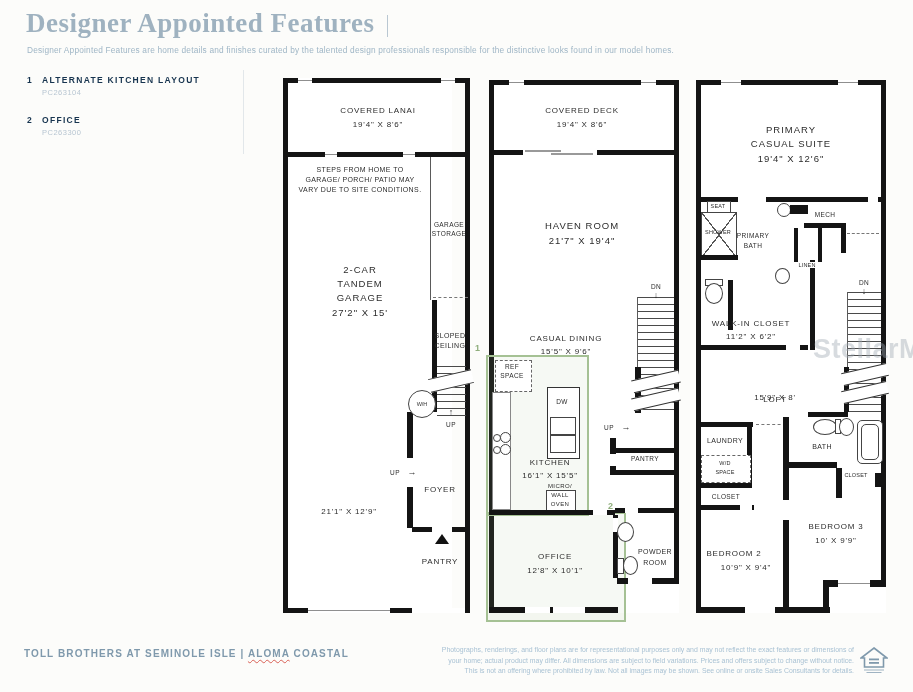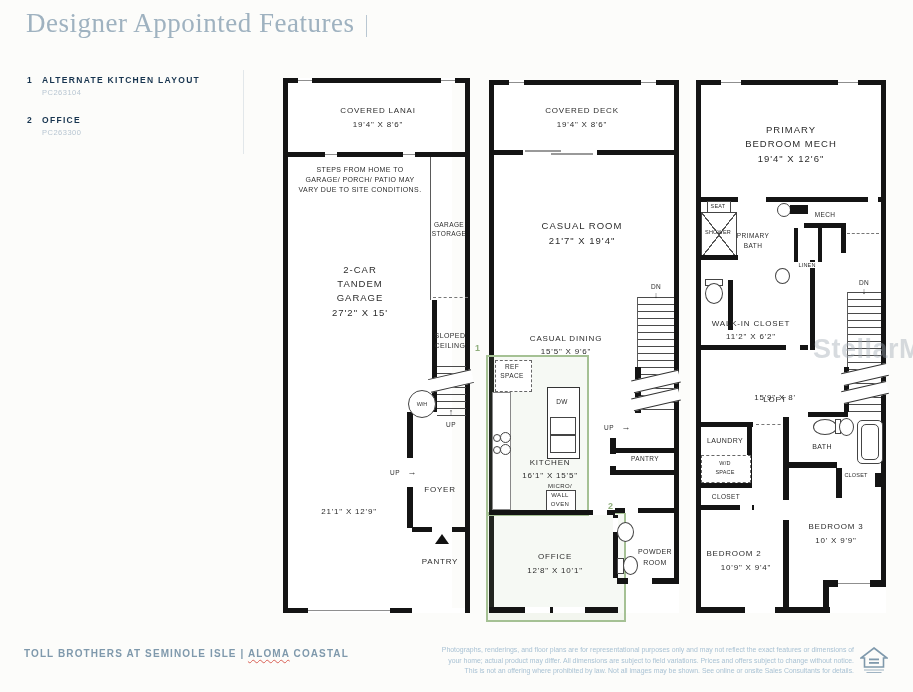--- a/index.html
+++ b/index.html
@@ -1,20 +1,20 @@
 <!DOCTYPE html>
 <html><head>
 <meta charset="utf-8">
 <style>
   html,body{margin:0;padding:0;background:#e8e8e8}
   .page{position:relative;width:913px;height:692px;background:#fcfcfa;overflow:hidden;
         font-family:"Liberation Sans",sans-serif}
   
   .title-row{position:absolute;left:26px;top:8px;display:flex;align-items:center}
-  .title{font-family:"Liberation Serif",serif;font-size:27px;font-weight:400;color:#9fb2c0;letter-spacing:.5px}
+  .title{font-family:"Liberation Serif",serif;font-size:27px;font-weight:700;color:#9fb2c0;letter-spacing:.5px}
   .tsep{width:1px;height:22px;background:#b9c7d2;margin:4px 12px 0}
   .tagline{font-size:15px;font-weight:600;color:#17344f;letter-spacing:3.2px;margin-top:6px}
   .desc{position:absolute;left:27px;top:45px;font-size:8.3px;color:#9fb6c6;letter-spacing:.2px}
   .leg-num{position:absolute;font-size:8.5px;font-weight:bold;color:#17344f}
   .leg-label{position:absolute;font-size:8.5px;font-weight:bold;color:#17344f;letter-spacing:1.3px}
   .leg-code{position:absolute;font-size:7.5px;color:#b8c6d2;letter-spacing:.5px}
   .vdiv{position:absolute;width:1px;background:#e2e7ea}
   
   .panel{position:absolute;background:#fff}
   .w{position:absolute;background:#141414}
@@ -47,20 +47,21 @@
 </style>
 </head>
 <body>
 
 <div class="page">
 
   <div class="title-row">
     <span class="title">Designer Appointed Features</span>
     <span class="tsep"></span>
   </div>
+  <div class="desc">Designer Appointed Features are home details and finishes curated by the talented design professionals responsible for the distinctive looks found in our model homes.</div>
 
   <span class="leg-num" style="left:27px;top:75px">1</span>
   <span class="leg-label" style="left:42px;top:75px">ALTERNATE KITCHEN LAYOUT</span>
   <span class="leg-code" style="left:42px;top:88px">PC263104</span>
   <span class="leg-num" style="left:27px;top:115px">2</span>
   <span class="leg-label" style="left:42px;top:115px">OFFICE</span>
   <span class="leg-code" style="left:42px;top:128px">PC263300</span>
   <div class="vdiv" style="left:243px;top:70px;height:84px"></div>
 
   <div class="panel" style="left:283px;top:78px;width:169px;height:535px">
@@ -152,21 +153,21 @@
     <div class="w" style="left:0;top:527px;width:129px;height:6px"></div>
     <div class="winh" style="left:36px;top:527px;width:25px;height:6px"></div>
     <div class="winh" style="left:64px;top:527px;width:32px;height:6px"></div>
     <div class="w" style="left:128px;top:498px;width:62px;height:6px"></div>
     <div class="winh" style="left:139px;top:498px;width:24px;height:6px"></div>
     <div class="circ" style="left:128px;top:442px;width:15px;height:18px"></div>
     <div class="fx" style="left:128px;top:478px;width:5px;height:14px"></div>
     <div class="circ" style="left:134px;top:476px;width:13px;height:17px"></div>
     <div class="lb" style="left:93px;top:26px">COVERED DECK</div>
     <div class="lb" style="left:93px;top:40px">19'4" X 8'6"</div>
-    <div class="lb lb-lg" style="left:93px;top:140px">CASUAL ROOM</div>
+    <div class="lb lb-lg" style="left:93px;top:140px">HAVEN ROOM</div>
     <div class="lb lb-lg" style="left:93px;top:155px">21'7" X 19'4"</div>
     <div class="lb lb-sm" style="left:167px;top:203px">DN</div>
     <div class="arr" style="left:167px;top:211px">↓</div>
     <div class="lb" style="left:77px;top:254px">CASUAL DINING</div>
     <div class="lb" style="left:77px;top:267px">15'5" X 9'6"</div>
     <div class="lb lb-sm" style="left:23px;top:283px">REF</div>
     <div class="lb lb-sm" style="left:23px;top:292px">SPACE</div>
     <div class="lb lb-sm" style="left:73px;top:318px">DW</div>
     <div class="lb" style="left:61px;top:378px">KITCHEN</div>
     <div class="lb" style="left:61px;top:391px">16'1" X 15'5"</div>
@@ -230,21 +231,21 @@
     <div class="fx" style="left:165px;top:344px;width:16px;height:34px;border-radius:5px"></div>
     <div class="w" style="left:93px;top:382px;width:48px;height:6px"></div>
     <div class="w" style="left:140px;top:388px;width:6px;height:30px"></div>
     <div class="w" style="left:179px;top:393px;width:6px;height:14px"></div>
     <div class="w" style="left:0;top:527px;width:134px;height:6px"></div>
     <div class="winh" style="left:49px;top:527px;width:30px;height:6px"></div>
     <div class="w" style="left:127px;top:500px;width:63px;height:7px"></div>
     <div class="winh" style="left:142px;top:500px;width:32px;height:7px"></div>
     <div class="w" style="left:127px;top:500px;width:6px;height:33px"></div>
     <div class="lb lb-lg" style="left:95px;top:44px">PRIMARY</div>
-    <div class="lb lb-lg" style="left:95px;top:58px">BEDROOM MECH</div>
+    <div class="lb lb-lg" style="left:95px;top:58px">CASUAL SUITE</div>
     <div class="lb lb-lg" style="left:95px;top:73px">19'4" X 12'6"</div>
     <div class="lb lb-xs" style="left:22px;top:123px">SEAT</div>
     <div class="lb lb-xs" style="left:22px;top:149px">SHOWER</div>
     <div class="lb lb-sm" style="left:57px;top:152px">PRIMARY</div>
     <div class="lb lb-sm" style="left:57px;top:162px">BATH</div>
     <div class="lb lb-sm" style="left:129px;top:131px">MECH</div>
     <div class="lb lb-xs" style="left:111px;top:182px;background:#fff">LINEN</div>
     <div class="lb" style="left:55px;top:239px">WALK-IN CLOSET</div>
     <div class="lb" style="left:55px;top:252px">11'2" X 6'2"</div>
     <div class="lb lb-sm" style="left:168px;top:199px">DN</div>

